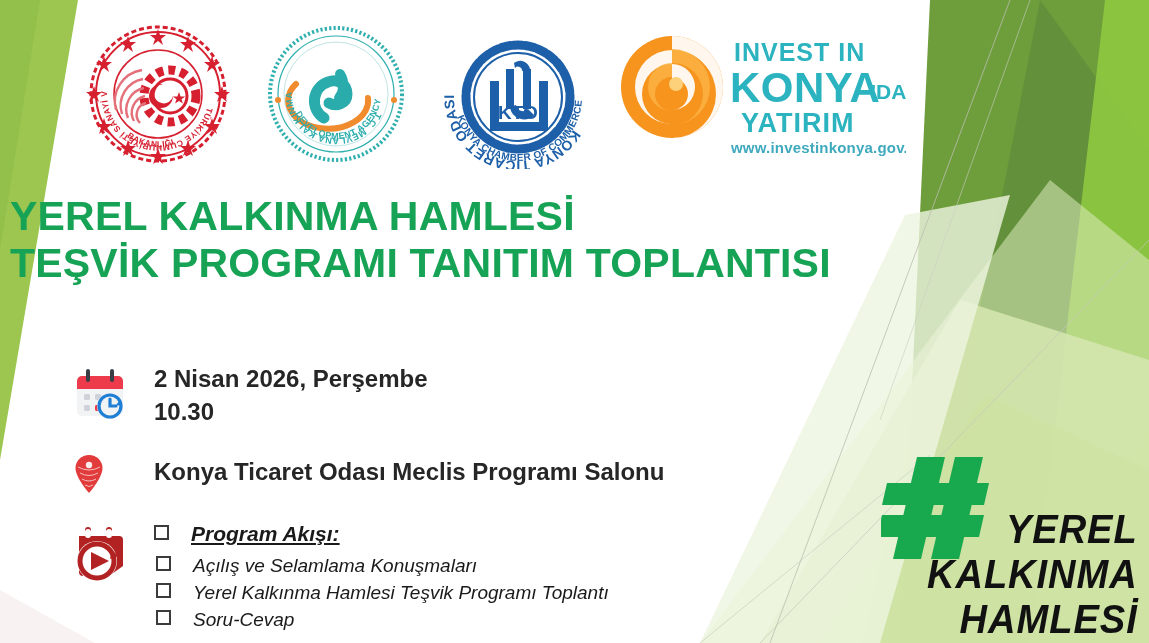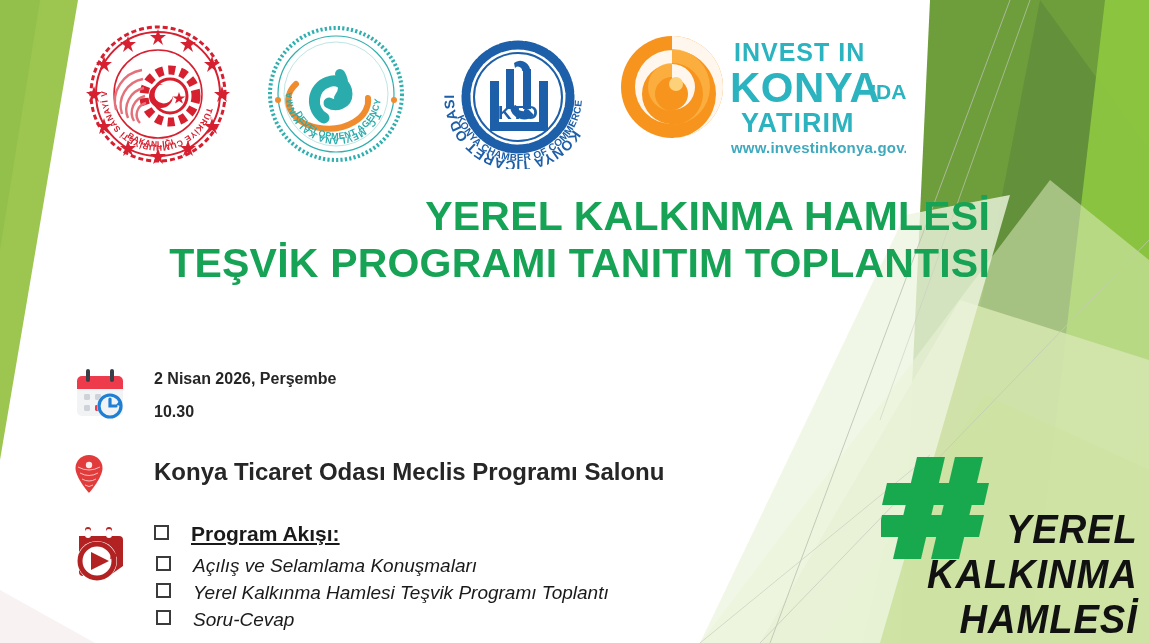--- a/index.html
+++ b/index.html
@@ -25,22 +25,22 @@
 
   .seal-text{
     font-family:"Liberation Sans",sans-serif;
     font-weight:700;
     letter-spacing:.4px;
   }
 
   
   .title-block{
     position:absolute;
-    top:193px;left:0;width:990px;
-    text-align:right;
+    top:193px;left:10px;width:990px;
+    text-align:left;
   }
   .title-line{
     color:#17A355;
     font-family:"Liberation Sans",sans-serif;
     font-weight:700;
     font-size:41px;
     line-height:47px;
     letter-spacing:.2px;
     white-space:nowrap;
   }
@@ -50,21 +50,21 @@
   .info-icon{position:absolute;left:0;top:0;}
   .info-text{
     font-family:"Liberation Sans",sans-serif;
     font-weight:700;
     color:#262626;
   }
 
   #row-date{top:366px;}
   #row-date .info-text{
     position:absolute;left:82px;top:-4px;
-    font-size:16px;line-height:33px;white-space:nowrap;
+    font-size:24px;line-height:33px;white-space:nowrap;
   }
   #row-place{top:452px;}
   #row-place .info-text{
     position:absolute;left:82px;top:6px;
     font-size:24px;white-space:nowrap;
   }
 
   
   #row-program{top:524px;}
   .program-list{position:absolute;left:82px;top:-2px;}
@@ -77,20 +77,21 @@
     width:11px;height:11px;
     border:2px solid #3b3b3b;
     margin-right:22px;
     flex:0 0 auto;
     position:relative;top:-1px;
   }
   .p-head{
     font-size:21px;font-weight:700;color:#1a1a1a;
     text-decoration:underline;
     font-family:"Liberation Sans",sans-serif;
+    font-style:italic;
   }
   .p-sub{
     font-size:19px;font-style:italic;color:#1a1a1a;
     font-family:"Liberation Sans",sans-serif;
   }
   .p-row-head{margin-bottom:9px;}
   .p-row-sub{margin-bottom:5px;}
   .p-row-sub .p-bullet{margin-left:2px;}
 
   

